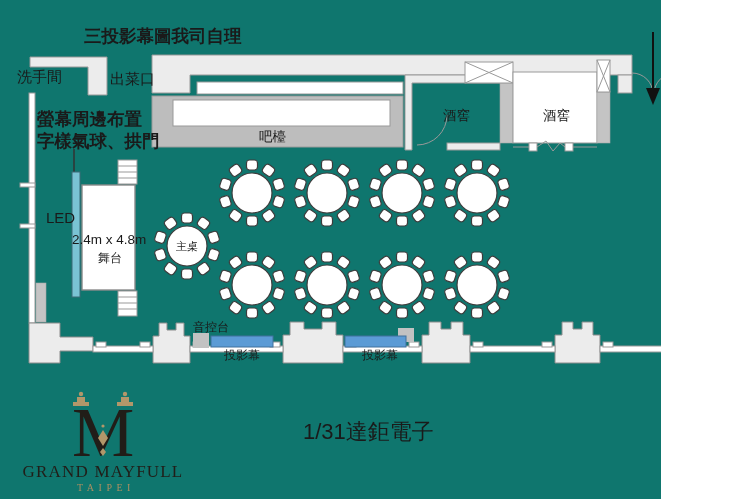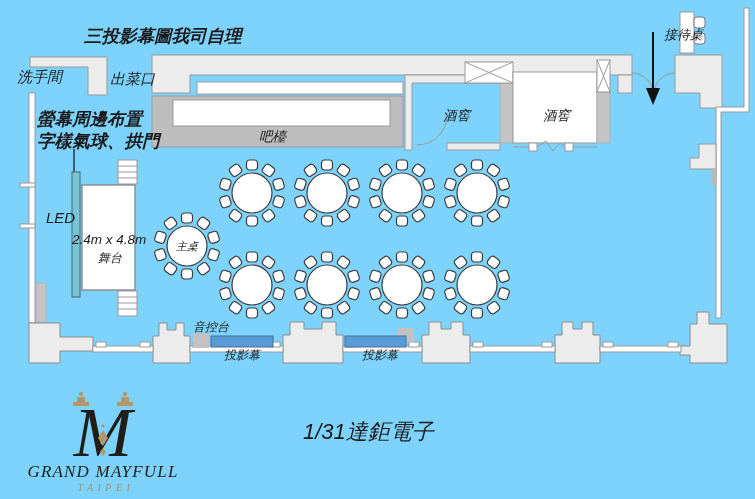--- a/index.html
+++ b/index.html
@@ -1,17 +1,17 @@
 <!DOCTYPE html>
 <html><head>
 <meta charset="utf-8">
 <style>
   html,body{margin:0;padding:0;background:#fff;}
-  .canvas{position:relative;width:755px;height:499px;background:#7dd3fc;overflow:hidden;
-          font-family:"Liberation Sans",sans-serif;font-style:italic;}
+  .canvas{position:relative;width:661px;height:499px;background:#0f766e;overflow:hidden;
+          font-family:"Liberation Sans",sans-serif;}
   svg{display:block;}
   .wall{fill:#ececec;stroke:#999;stroke-width:1;}
   .wall2{fill:#ececec;stroke:#8c8c8c;stroke-width:1;}
   .wwhite{fill:#fff;stroke:#999;stroke-width:1;}
   .dark{fill:#c4c4c4;stroke:#a8a8a8;stroke-width:0.6;}
   .ln{stroke:#999;stroke-width:1;fill:none;}
   .t{fill:#1a1a1a;font-family:"Liberation Sans",sans-serif;}
   .callig{font-family:"DejaVu Serif","Liberation Serif",serif;font-weight:bold;}
   .s11{font-size:11px;} .s12{font-size:12px;} .s13{font-size:13px;}
   .s14{font-size:13.5px;} .s15{font-size:15px;} .s17{font-size:17.5px;} .s22{font-size:22px;}

